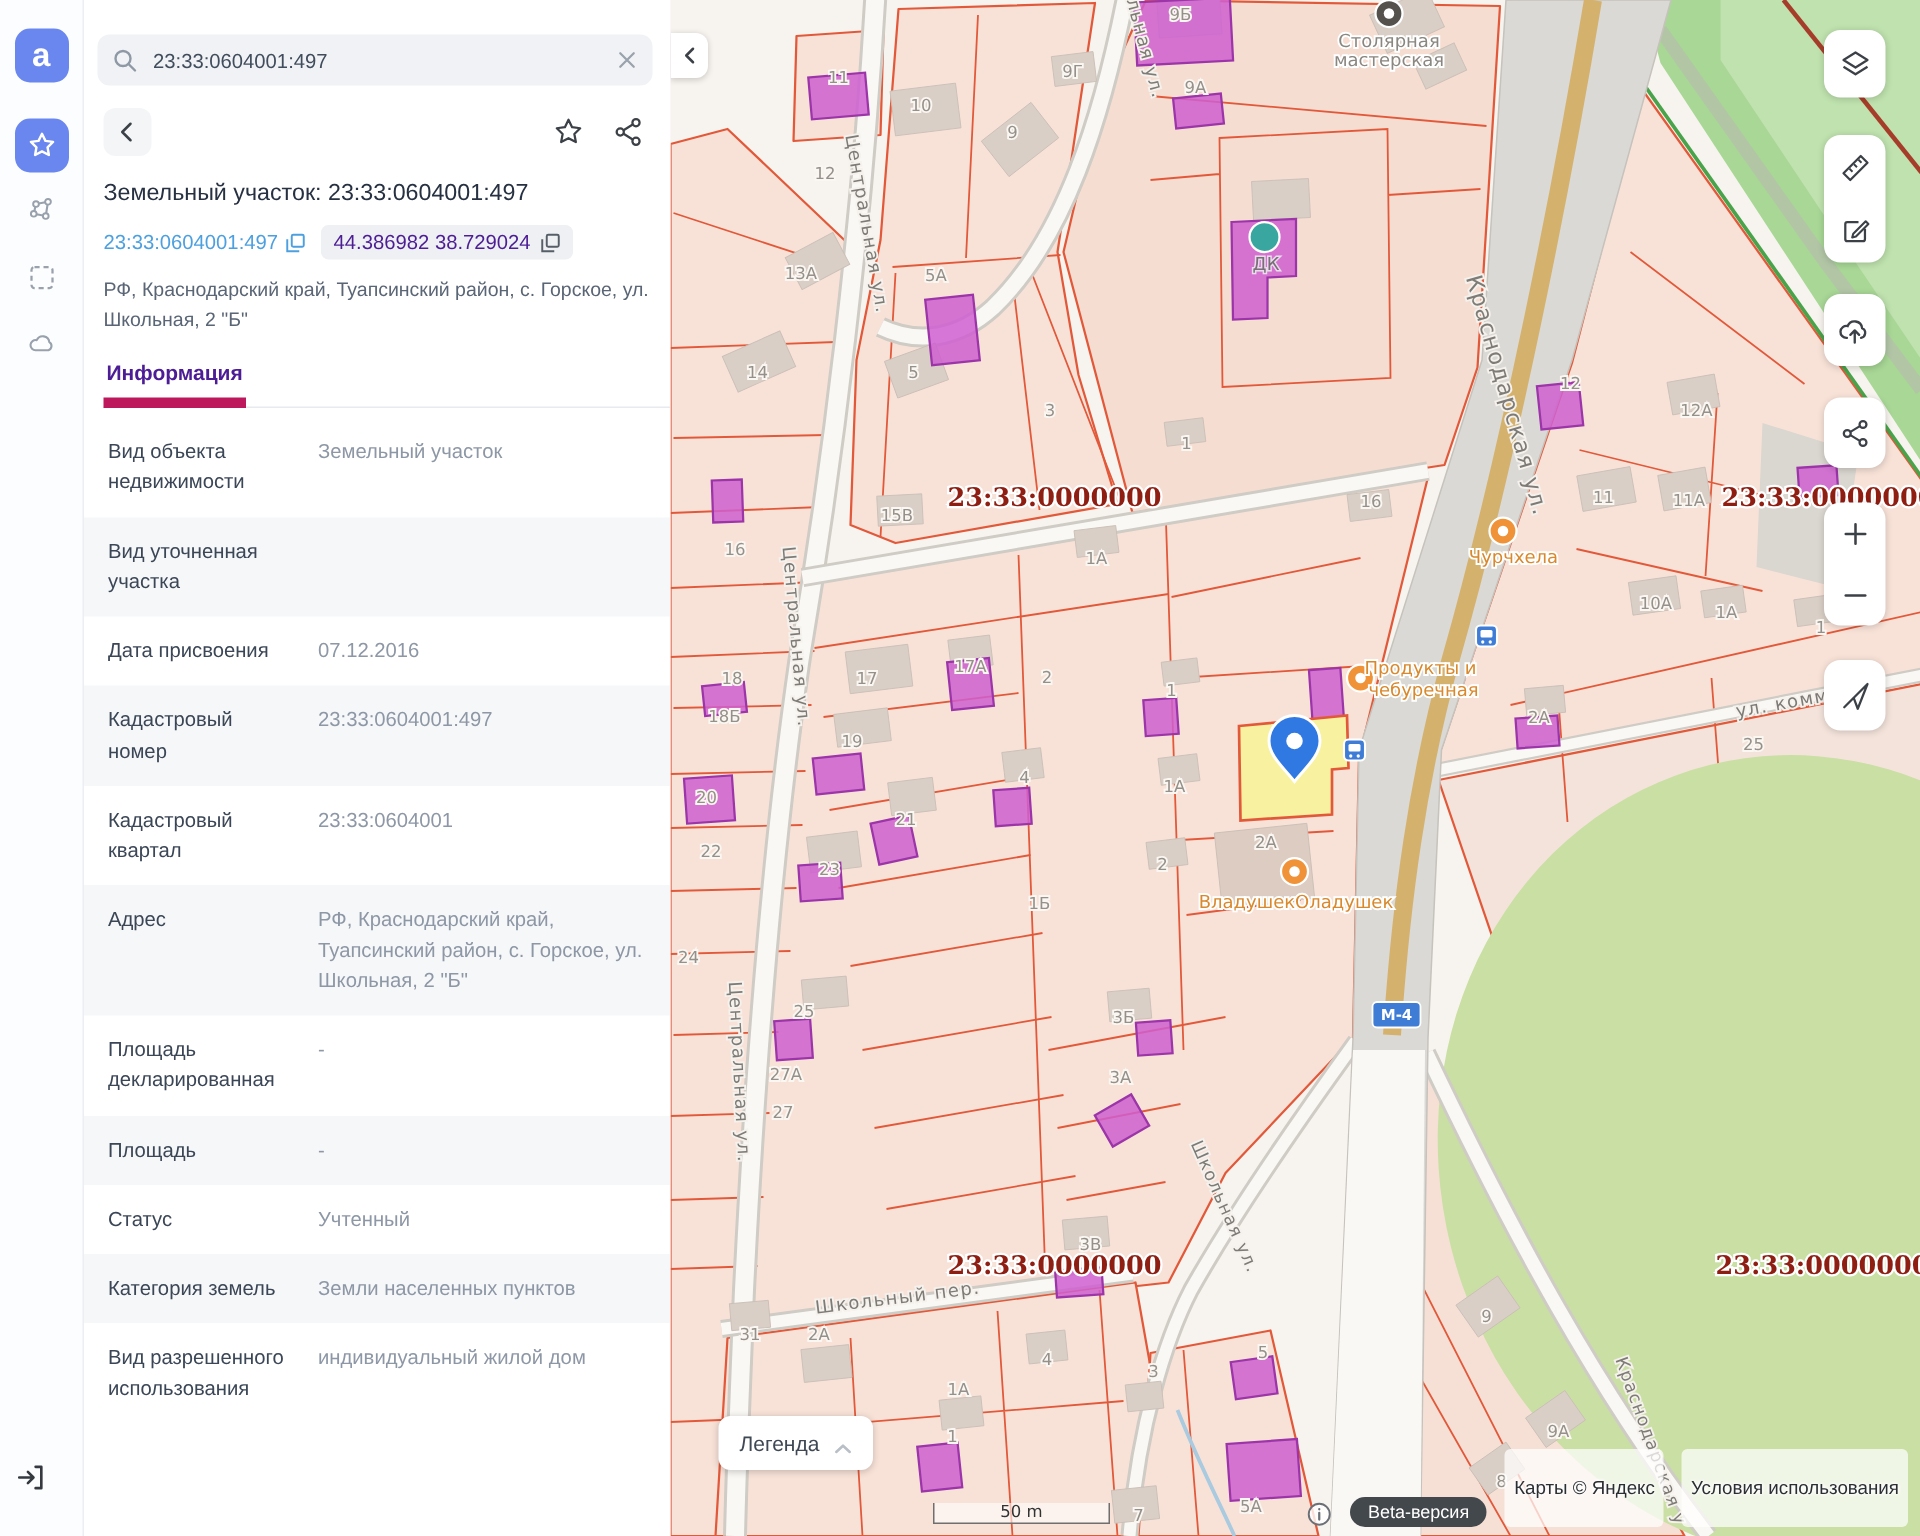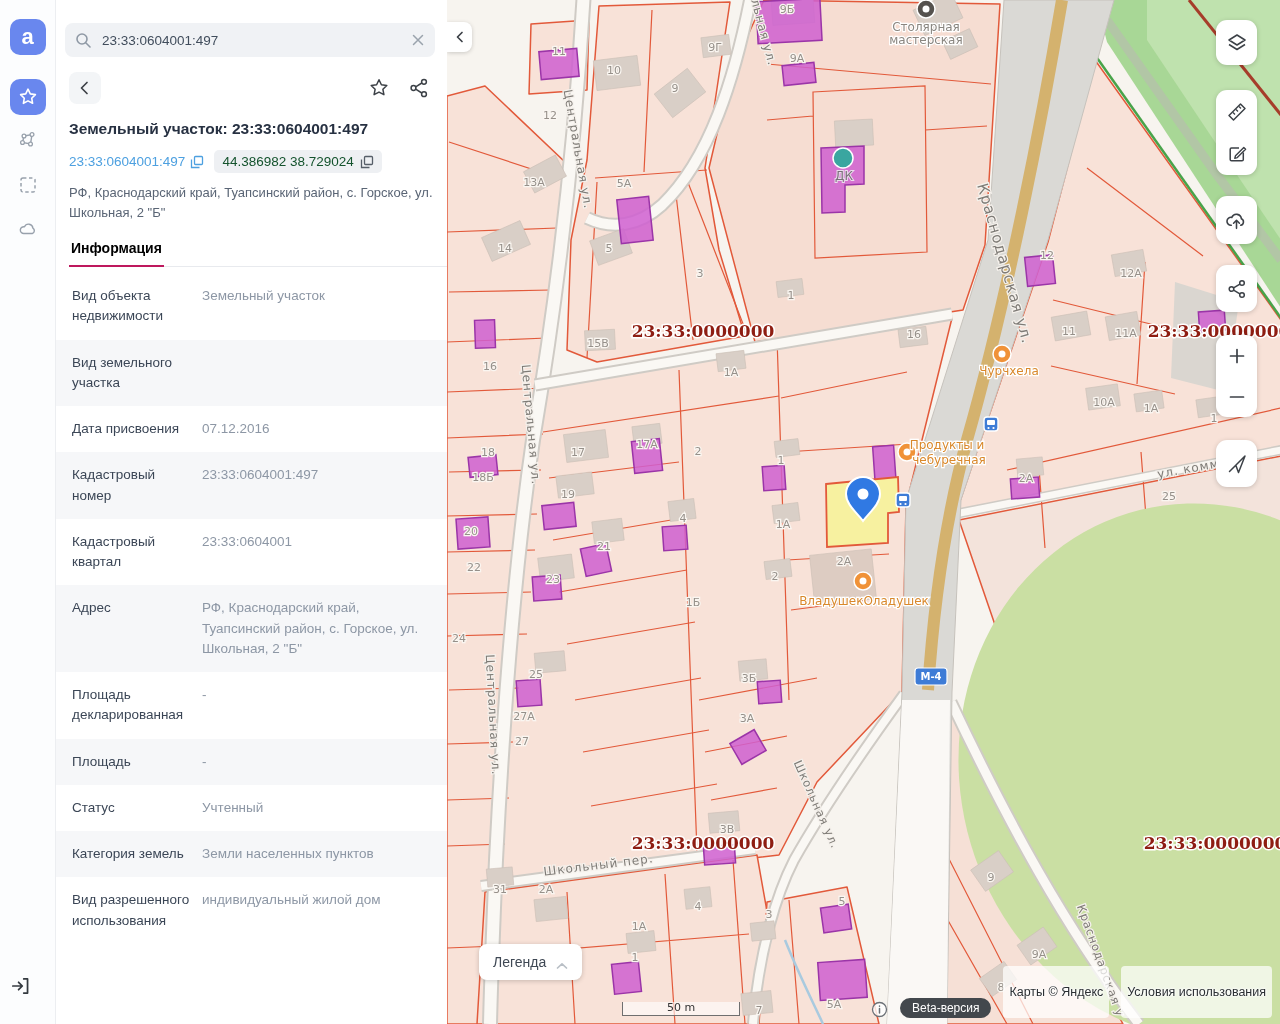--- a/index.html
+++ b/index.html
@@ -16,30 +16,30 @@
   
   .panel{width:391px;flex:none;background:#fff;position:relative;overflow:hidden}
   .searchbar{margin:23px 12px 0 9px;height:34px;background:#f0f2f5;border-radius:8px;
         display:flex;align-items:center;padding:0 10px;gap:8px}
   .searchbar input{border:none;background:transparent;outline:none;flex:1;font-size:13.5px;
         color:#414d5c;font-family:"Liberation Sans",sans-serif}
   .cardhead{display:flex;align-items:center;margin:15px 14px 0 13px}
   .backbtn{width:32px;height:32px;border-radius:8px;background:#f3f5f7;display:flex;align-items:center;justify-content:center}
   .cardhead .spacer{flex:1}
   .iconbtn{width:28px;height:28px;display:flex;align-items:center;justify-content:center;margin-left:12px}
-  .title{font-size:15.5px;font-weight:bold;color:#273142;margin:16px 14px 0 13px}
+  .title{font-size:15.5px;font-weight:normal;color:#273142;margin:16px 14px 0 13px}
   .chips{display:flex;align-items:center;gap:10px;margin:12px 14px 0 13px;font-size:13.5px}
   .cadlink{color:#4da0e0;display:flex;align-items:center;gap:5px}
-  .coordchip{background:#eef0f3;border-radius:5px;padding:4px 8px;color:#14532d;display:flex;align-items:center;gap:6px}
+  .coordchip{background:#eef0f3;border-radius:5px;padding:4px 8px;color:#4c1d95;display:flex;align-items:center;gap:6px}
   .addr{margin:10px 14px 0 13px;font-size:13px;color:#5a6575;line-height:1.5}
   .tabs{margin:14px 0 0 13px;border-bottom:1px solid #e8eaee;padding-bottom:0}
-  .tab{display:inline-block;font-size:14px;font-weight:bold;color:#000000;padding:4px 2px 9px 2px;
-       border-bottom:2px solid #be185d;margin-bottom:-1px}
+  .tab{display:inline-block;font-size:14px;font-weight:bold;color:#4c1d95;padding:4px 2px 9px 2px;
+       border-bottom:7px solid #be185d;margin-bottom:-1px}
   .fields{margin-top:6px;max-height:700px;overflow:hidden}
-  .info-row{display:flex;gap:4px;padding:13px 16px;font-size:13.5px;line-height:1.5}
+  .info-row{display:flex;gap:14px;padding:13px 16px;font-size:13.5px;line-height:1.5}
   .info-row:nth-child(even){background:#f6f7f9}
   .info-row .lbl{width:126px;flex:none;color:#3b4656}
   .info-row .val{flex:1;color:#8d97a5}
   
   .map{flex:1;position:relative;background:#f7f4ef;overflow:hidden}
   .map svg.canvas{position:absolute;left:0;top:0}
   .collapse{position:absolute;left:0;top:22px;width:25px;height:30px;background:#fff;border-radius:0 8px 8px 0;
        box-shadow:0 1px 4px rgba(0,0,0,.18);display:flex;align-items:center;justify-content:center;z-index:5}
   .ctrls{position:absolute;right:23px;top:0;width:41px;z-index:5}
   .cbtn{position:absolute;left:0;width:41px;background:#fff;border-radius:11px;box-shadow:0 1px 5px rgba(0,0,0,.18);
@@ -158,21 +158,21 @@
   <div class="tabs">
     <span class="tab">Информация</span>
   </div>
 
   <div class="fields">
     <div class="info-row">
         <span class="lbl">Вид объекта недвижимости</span>
         <span class="val">Земельный участок</span>
       </div>
     <div class="info-row">
-        <span class="lbl">Вид земельного участка</span>
+        <span class="lbl">Вид уточненная участка</span>
       </div>
     <div class="info-row">
         <span class="lbl">Дата присвоения</span>
         <span class="val">07.12.2016</span>
       </div>
     <div class="info-row">
         <span class="lbl">Кадастровый номер</span>
         <span class="val">23:33:0604001:497</span>
       </div>
     <div class="info-row">

